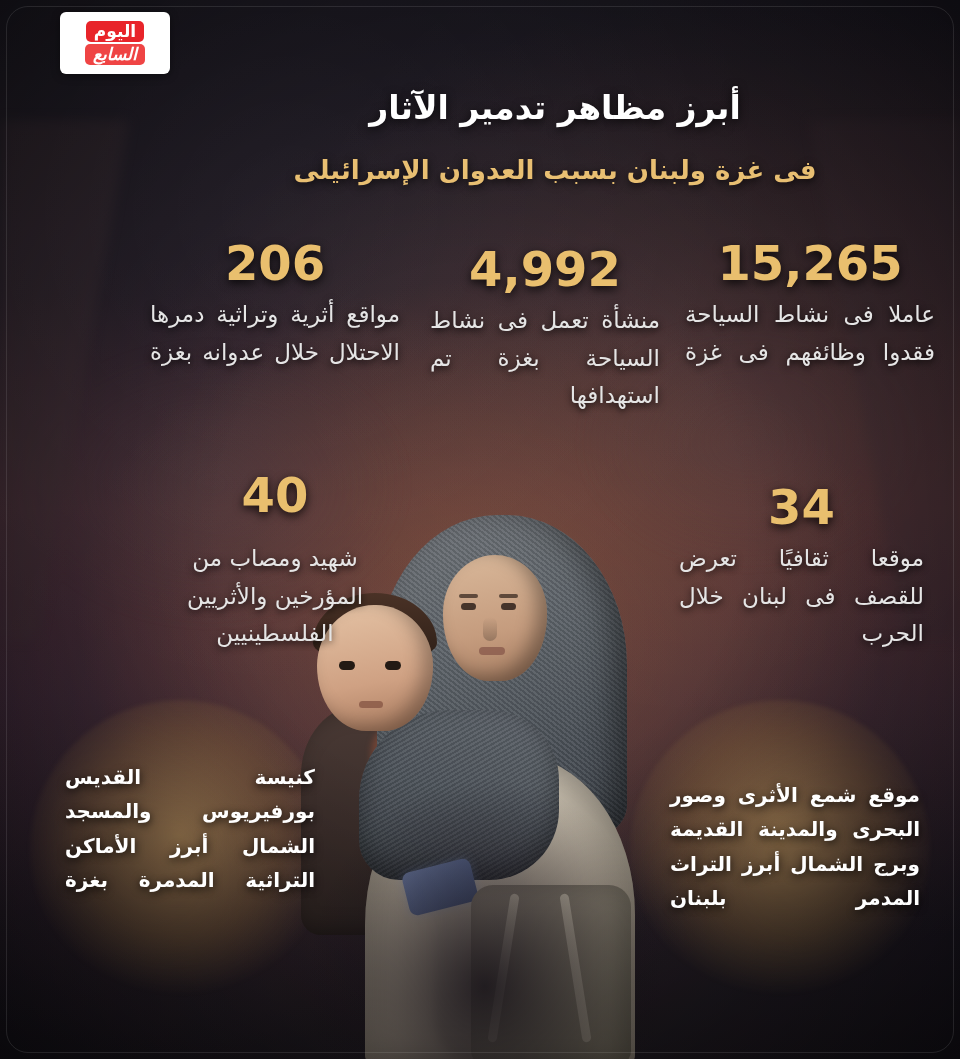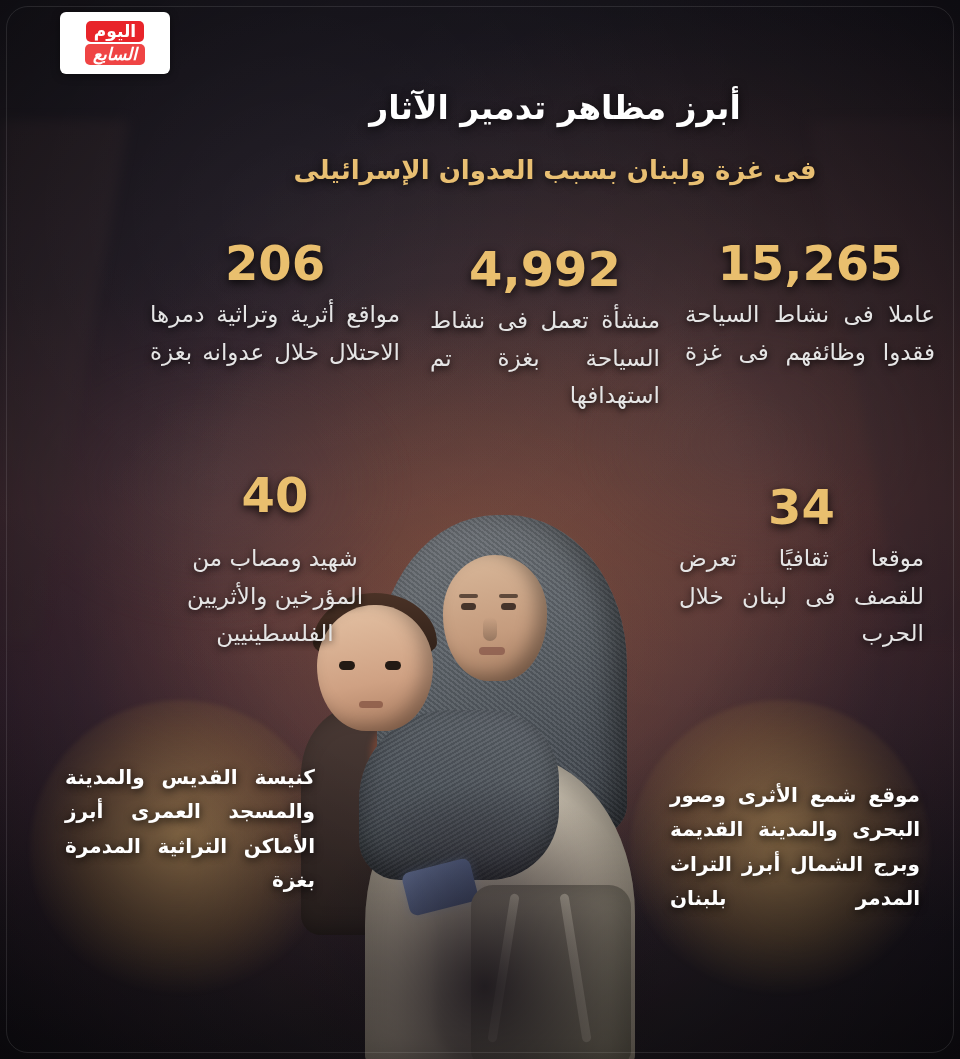--- a/index.html
+++ b/index.html
@@ -358,17 +358,17 @@
   <div class="stat s5 plain">
     <div class="num">40</div>
     <div class="desc">شهيد ومصاب من المؤرخين والأثريين الفلسطينيين</div>
   </div>
 
   <div class="bottom b-right">
     <div class="txt">موقع شمع الأثرى وصور البحرى والمدينة القديمة وبرج الشمال أبرز التراث المدمر بلبنان</div>
   </div>
 
   <div class="bottom b-left">
-    <div class="txt">كنيسة القديس والمدينة والمسجد العمرى أبرز الأماكن التراثية المدمرة بغزة</div>
+    <div class="txt">كنيسة القديس بورفيريوس والمسجد الشمال أبرز الأماكن التراثية المدمرة بغزة</div>
   </div>
 
   <div class="frame"></div>
 </div>
 
 </body></html>

